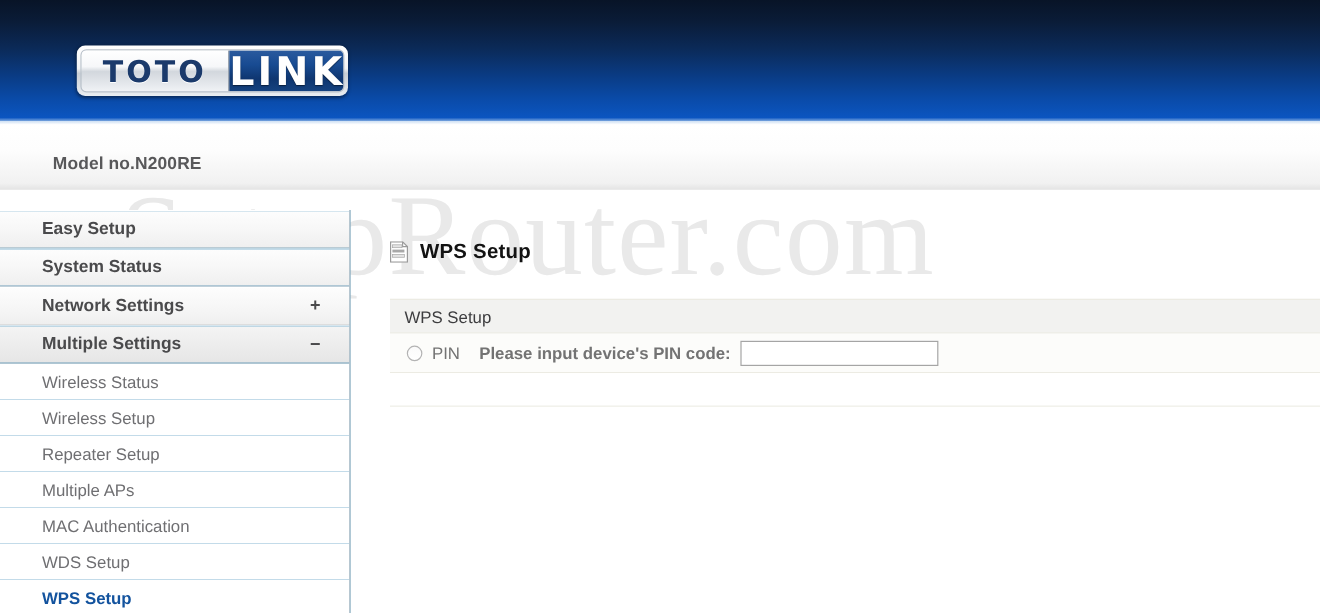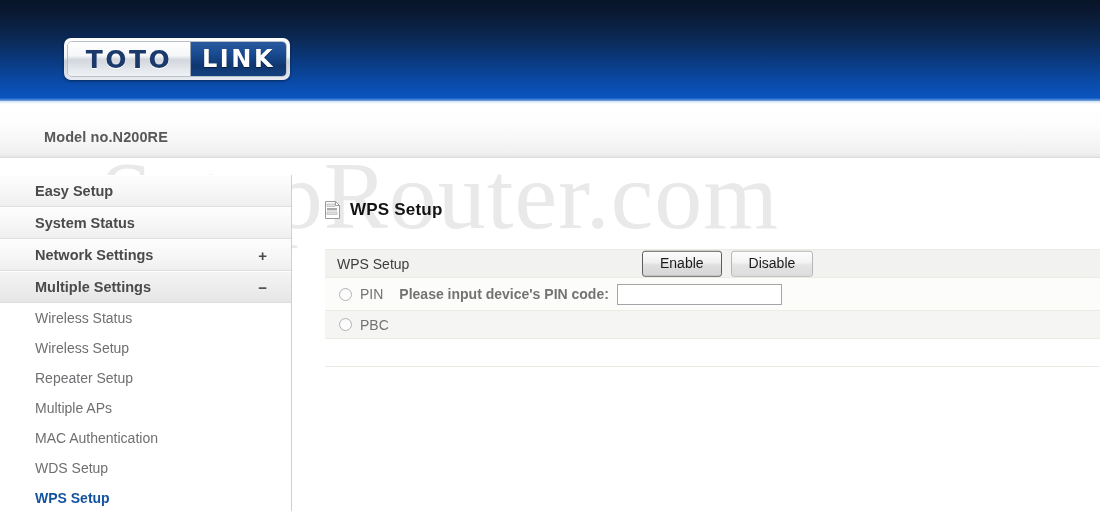--- a/index.html
+++ b/index.html
@@ -56,21 +56,21 @@
     text-shadow: 0 1px 0 #ffffff;
   }
   .logo-link {
     flex: 1;
     background: linear-gradient(to bottom, #2a5a9e 0%, #184b92 35%, #0f3670 70%, #15427f 100%);
     display: flex; align-items: center; justify-content: center;
     border-left: 1px solid #9aa4b0;
   }
   .logo-link span {
     font-family: "DejaVu Sans", sans-serif;
-    font-weight: bold; font-size: 24px; letter-spacing: 2.5px;
+    font-weight: bold; font-size: 33px; letter-spacing: 2.5px;
     color: #ffffff;
     text-shadow: 0 1px 1px rgba(0,0,0,.5);
   }
 
   
   .model-bar {
     position: absolute; left: 0; top: 104px;
     width: 1100px; height: 54px;
     background: linear-gradient(to bottom, #ffffff 0%, #fdfdfd 40%, #f1f1f1 92%, #e6e6e6 100%);
     border-bottom: 1px solid #dcdcdc;
@@ -333,41 +333,31 @@
           <rect x="2" y="11" width="10" height="2.4" fill="#e3e3e3" stroke="#a9a9a9" stroke-width="0.6"></rect>
         </svg>
       </span>
       <span class="page-title">WPS Setup</span>
     </div>
 
     <div class="form-table">
 
       <div class="frow head">
         <span class="head-label">WPS Setup</span>
-        <div class="btn-group">
-          <button class="btn primary">Enable</button>
-          <button class="btn">Disable</button>
-        </div>
       </div>
 
       <div class="frow r-pin">
         <div class="pin-cell">
           <span class="radio"></span>
           <span class="radio-label">PIN</span>
           <span class="strong-label" style="margin-left:8px;">Please input device's PIN code:</span>
           <input class="pin-input" type="text" value="" style="">
         </div>
       </div>
 
-      <div class="frow r-pbc">
-        <div class="pbc-cell">
-          <span class="radio"></span>
-          <span class="radio-label">PBC</span>
-        </div>
-      </div>
 
       <div class="frow r-blank"></div>
       <div class="frow r-tail"></div>
 
     </div>
 
   </div>
 
 </div>
 

